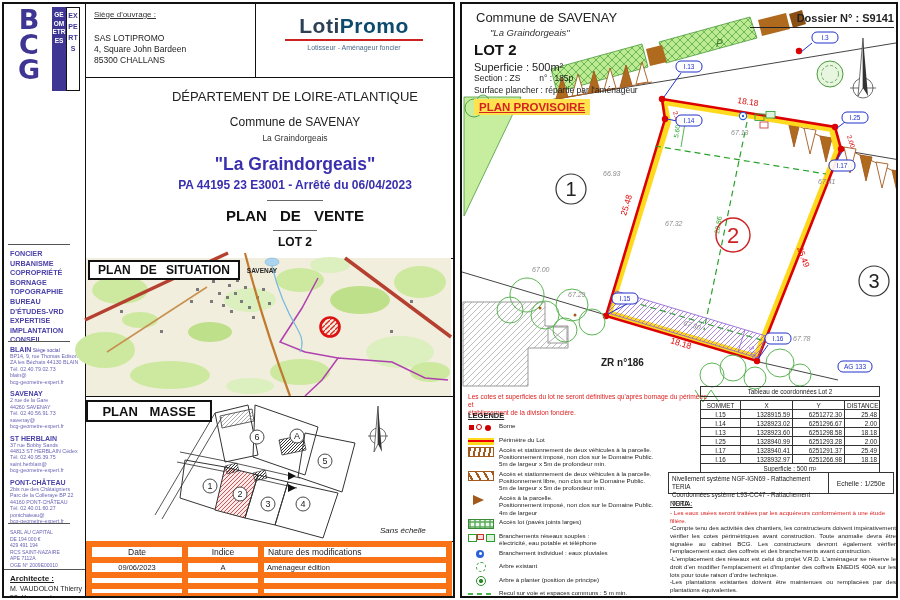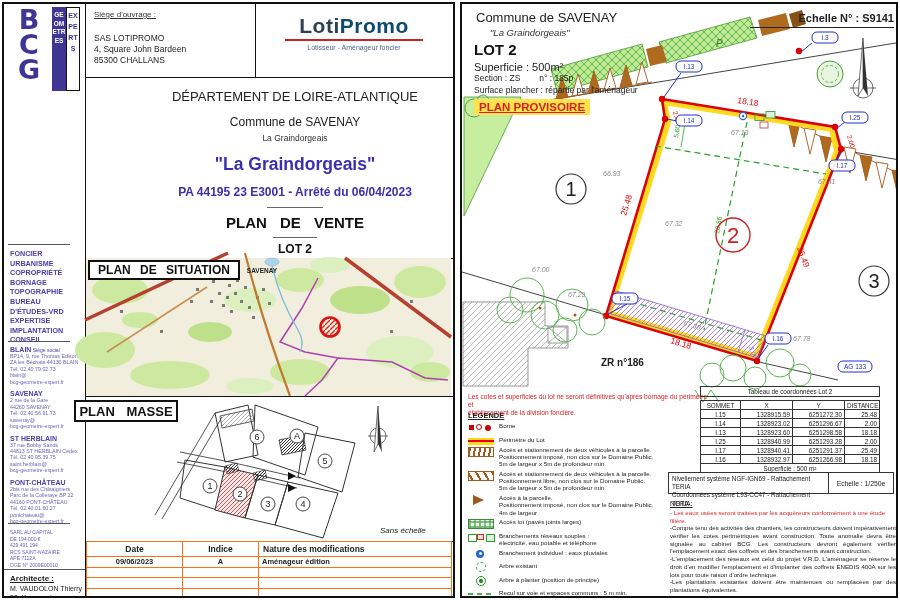--- a/index.html
+++ b/index.html
@@ -15,21 +15,21 @@
   
   .bcg{display:flex;align-items:stretch}
   .bcg-letters{width:46px;color:#3f3693;font-family:"DejaVu Sans",sans-serif;font-weight:bold;font-size:27px;line-height:25px;text-align:center}
   .bcg-strip1{width:14px;background:#3f3693;color:#fff;font-size:6.5px;font-weight:bold;line-height:8.6px;text-align:center;word-break:break-all;padding-top:4px}
   .bcg-strip2{width:14px;background:#fff;border:1px solid #111;color:#3f3693;font-size:7px;font-weight:bold;line-height:11px;text-align:center;word-break:break-all;padding-top:2px}
   .hline{position:absolute;border-top:1.5px solid #111}
   .vline{position:absolute;border-left:1.5px solid #111}
   .shline{position:absolute;border-top:1px solid #555}
   .titlebox{position:absolute;border:2px solid #111;background:#fff;display:flex;align-items:center;justify-content:center;font-weight:bold;color:#111;z-index:20}
   .modtable{border-collapse:collapse;width:100%;table-layout:fixed}
-  .modtable td,.modtable th{border:1px solid #f97316;font-weight:bold;color:#222;overflow:hidden;white-space:nowrap}
+  .modtable td,.modtable th{border:6px solid #f97316;font-weight:normal;color:#222;overflow:hidden;white-space:nowrap}
   .modtable th{font-size:8.5px;height:15px}
   .modtable td{font-size:7.5px;height:10.5px;padding:0 3px}
   
   .lg{display:flex;gap:5px;margin-bottom:2.5px;align-items:flex-start}
   .lgi{flex:0 0 26px;height:10px;position:relative;margin-top:1px}
   .lgi i{position:absolute;display:block}
   .lgt{font-size:6.2px;line-height:1.16;color:#222;white-space:pre-line}
   .ic-borne::before{content:"";position:absolute;left:1px;top:2px;width:5px;height:5px;background:#c00}
   .ic-borne::after{content:"";position:absolute;left:17px;top:1.5px;width:6px;height:6px;border-radius:50%;background:#c00}
   .ic-borne i{left:8px;top:1px;width:6px;height:6px;border:1.5px solid #c00;border-radius:50%}
@@ -84,21 +84,21 @@
       <div style="width:138px;height:2px;background:#cc2222;margin:1px auto 3px"></div>
       <div style="font-size:7px;color:#4a6b8a">Lotisseur - Aménageur foncier</div>
     </div>
     <div class="hline" style="left:83px;top:75px;width:368px"></div>
 
     <div class="abs" style="left:83px;top:75px;width:420px;text-align:center">
       <div style="font-size:13px;color:#222;margin-top:12px">DÉPARTEMENT DE LOIRE-ATLANTIQUE</div>
       <div style="font-size:12px;color:#222;margin-top:11px">Commune de SAVENAY</div>
       <div style="font-size:8.5px;color:#333;margin-top:4px">La Graindorgeais</div>
       <div style="font-size:17.5px;font-weight:bold;color:#3a2fae;margin-top:11px">"La Graindorgeais"</div>
-      <div style="font-size:12px;font-weight:bold;color:#3a2fae;margin-top:10px">PA 44195 23 E3001 - Arrêté du 06/04/2023</div>
+      <div style="font-size:12px;font-weight:bold;color:#3a2fae;margin-top:3px">PA 44195 23 E3001 - Arrêté du 06/04/2023</div>
       <div style="width:56px;border-top:1px solid #666;margin:8px auto 0"></div>
       <div style="font-size:15px;font-weight:bold;color:#111;word-spacing:9px;margin-top:6px">PLAN DE VENTE</div>
       <div style="width:44px;border-top:1px solid #666;margin:6px auto 0"></div>
       <div style="font-size:12px;font-weight:bold;color:#111;margin-top:4px">LOT 2</div>
     </div>
 
     <div class="vline" style="left:83px;top:0;height:596px"></div>
     <div class="shline" style="left:6px;top:242px;width:62px"></div>
     <div class="abs pre" style="left:8px;top:247px;font-size:7.2px;font-weight:bold;color:#4a42a8;line-height:9.6px">FONCIER
 URBANISME
@@ -277,21 +277,21 @@
         <circle cx="303" cy="504" r="7" fill="#fff" stroke="#333" stroke-width="0.9"></circle>
           <text x="303" y="507">4</text>
       </g>
       <g>
         <circle cx="378" cy="436" r="8" fill="none" stroke="#333" stroke-width="0.7"></circle>
         <line x1="368" y1="436" x2="388" y2="436" stroke="#333" stroke-width="0.7"></line>
         <polygon points="378,406 374,452 378,444" fill="#fff" stroke="#333" stroke-width="0.7"></polygon>
         <polygon points="378,406 382,452 378,444" fill="#333"></polygon>
       </g>
     </svg>
-    <div class="titlebox" style="left:72px;top:398px;width:104px;height:22px;font-size:13px;word-spacing:8px">PLAN MASSE</div>
+    <div class="titlebox" style="left:84px;top:398px;width:126px;height:22px;font-size:13px;word-spacing:8px">PLAN MASSE</div>
     <div class="abs" style="left:378px;top:524px;font-size:8px;font-style:italic;color:#222">Sans échelle</div>
 
     <div class="hline" style="left:83px;top:539px;width:368px"></div>
     <div class="abs" style="left:84px;top:539px;width:366px">
       <table class="modtable">
         <colgroup>
             <col style="width:96px">
             <col style="width:76px">
             <col>
           </colgroup>
@@ -516,21 +516,21 @@
       </g>
     </svg>
 
     <div class="abs" style="left:16px;top:8px;font-size:13px;color:#222">Commune de SAVENAY</div>
     <div class="abs" style="left:30px;top:25px;font-size:9.5px;font-style:italic;color:#333">"La Graindorgeais"</div>
     <div class="abs" style="left:14px;top:39px;font-size:15px;font-weight:bold;color:#111">LOT 2</div>
     <div class="abs" style="left:14px;top:59px;font-size:11px;color:#222">Superficie :  500m²</div>
     <div class="abs prex" style="left:14px;top:71px;font-size:8.5px;color:#222">Section : ZS        n° : 185p</div>
     <div class="abs" style="left:14px;top:83px;font-size:8.5px;color:#222">Surface plancher : répartie par l'aménageur</div>
     <div class="abs" style="left:14px;top:97px;background:#ffe24d;color:#d42222;font-size:11.5px;font-weight:bold;text-decoration:underline;padding:2px 5px">PLAN PROVISOIRE</div>
-    <div class="abs" style="left:290px;top:4px;width:144px;height:22px;border-bottom:1.5px solid #222;text-align:right;font-size:11px;font-weight:bold;color:#222;padding-top:6px">Echelle N° : S9141</div>
+    <div class="abs" style="left:290px;top:4px;width:144px;height:22px;border-bottom:1.5px solid #222;text-align:right;font-size:11px;font-weight:bold;color:#222;padding-top:6px">Dossier N° : S9141</div>
 
     <div class="abs pre" style="left:8px;top:391px;width:240px;font-size:6.6px;color:#dd2222;line-height:1.25">Les cotes et superficies du lot ne seront définitives qu'après bornage du périmètre et
 établissement de la division foncière.</div>
 
     <div class="abs" style="left:8px;top:409px;font-size:7.5px;font-weight:bold;color:#222;text-decoration:underline">LEGENDE</div>
     <div class="abs" style="left:8px;top:420px;width:206px">
 
         <div class="lg">
           <span class="lgi ic-borne">
             <i></i>

